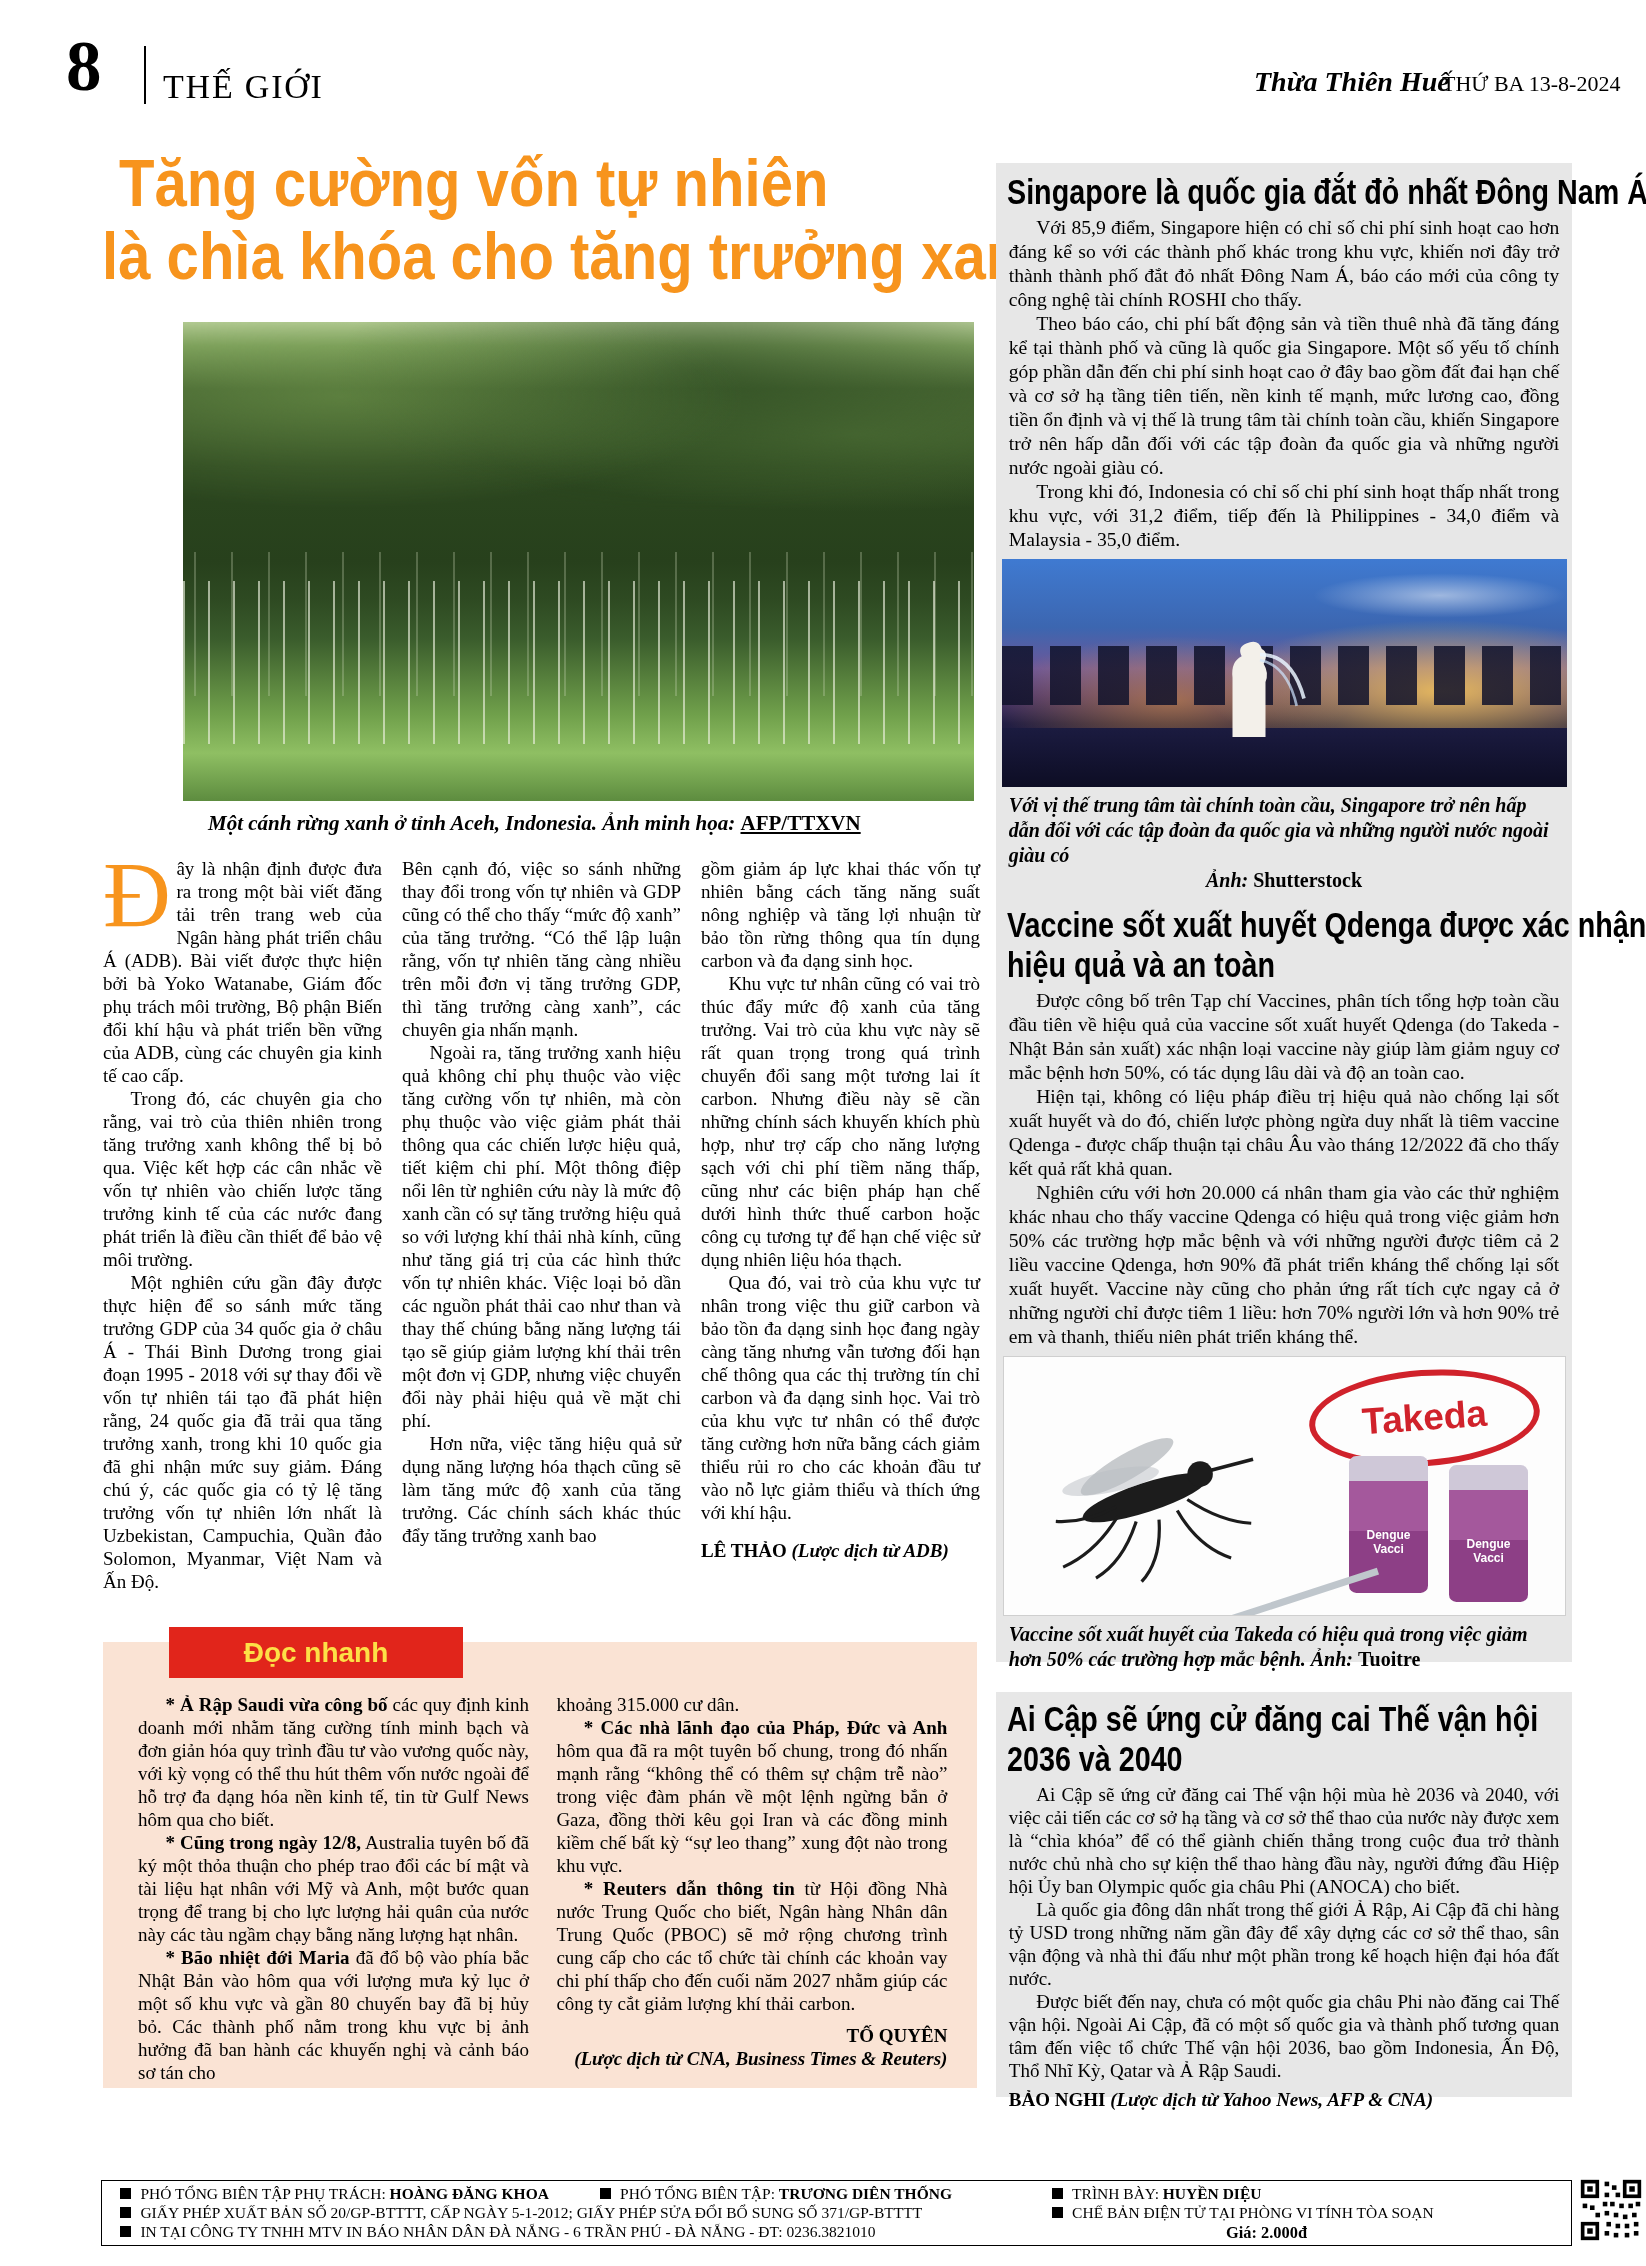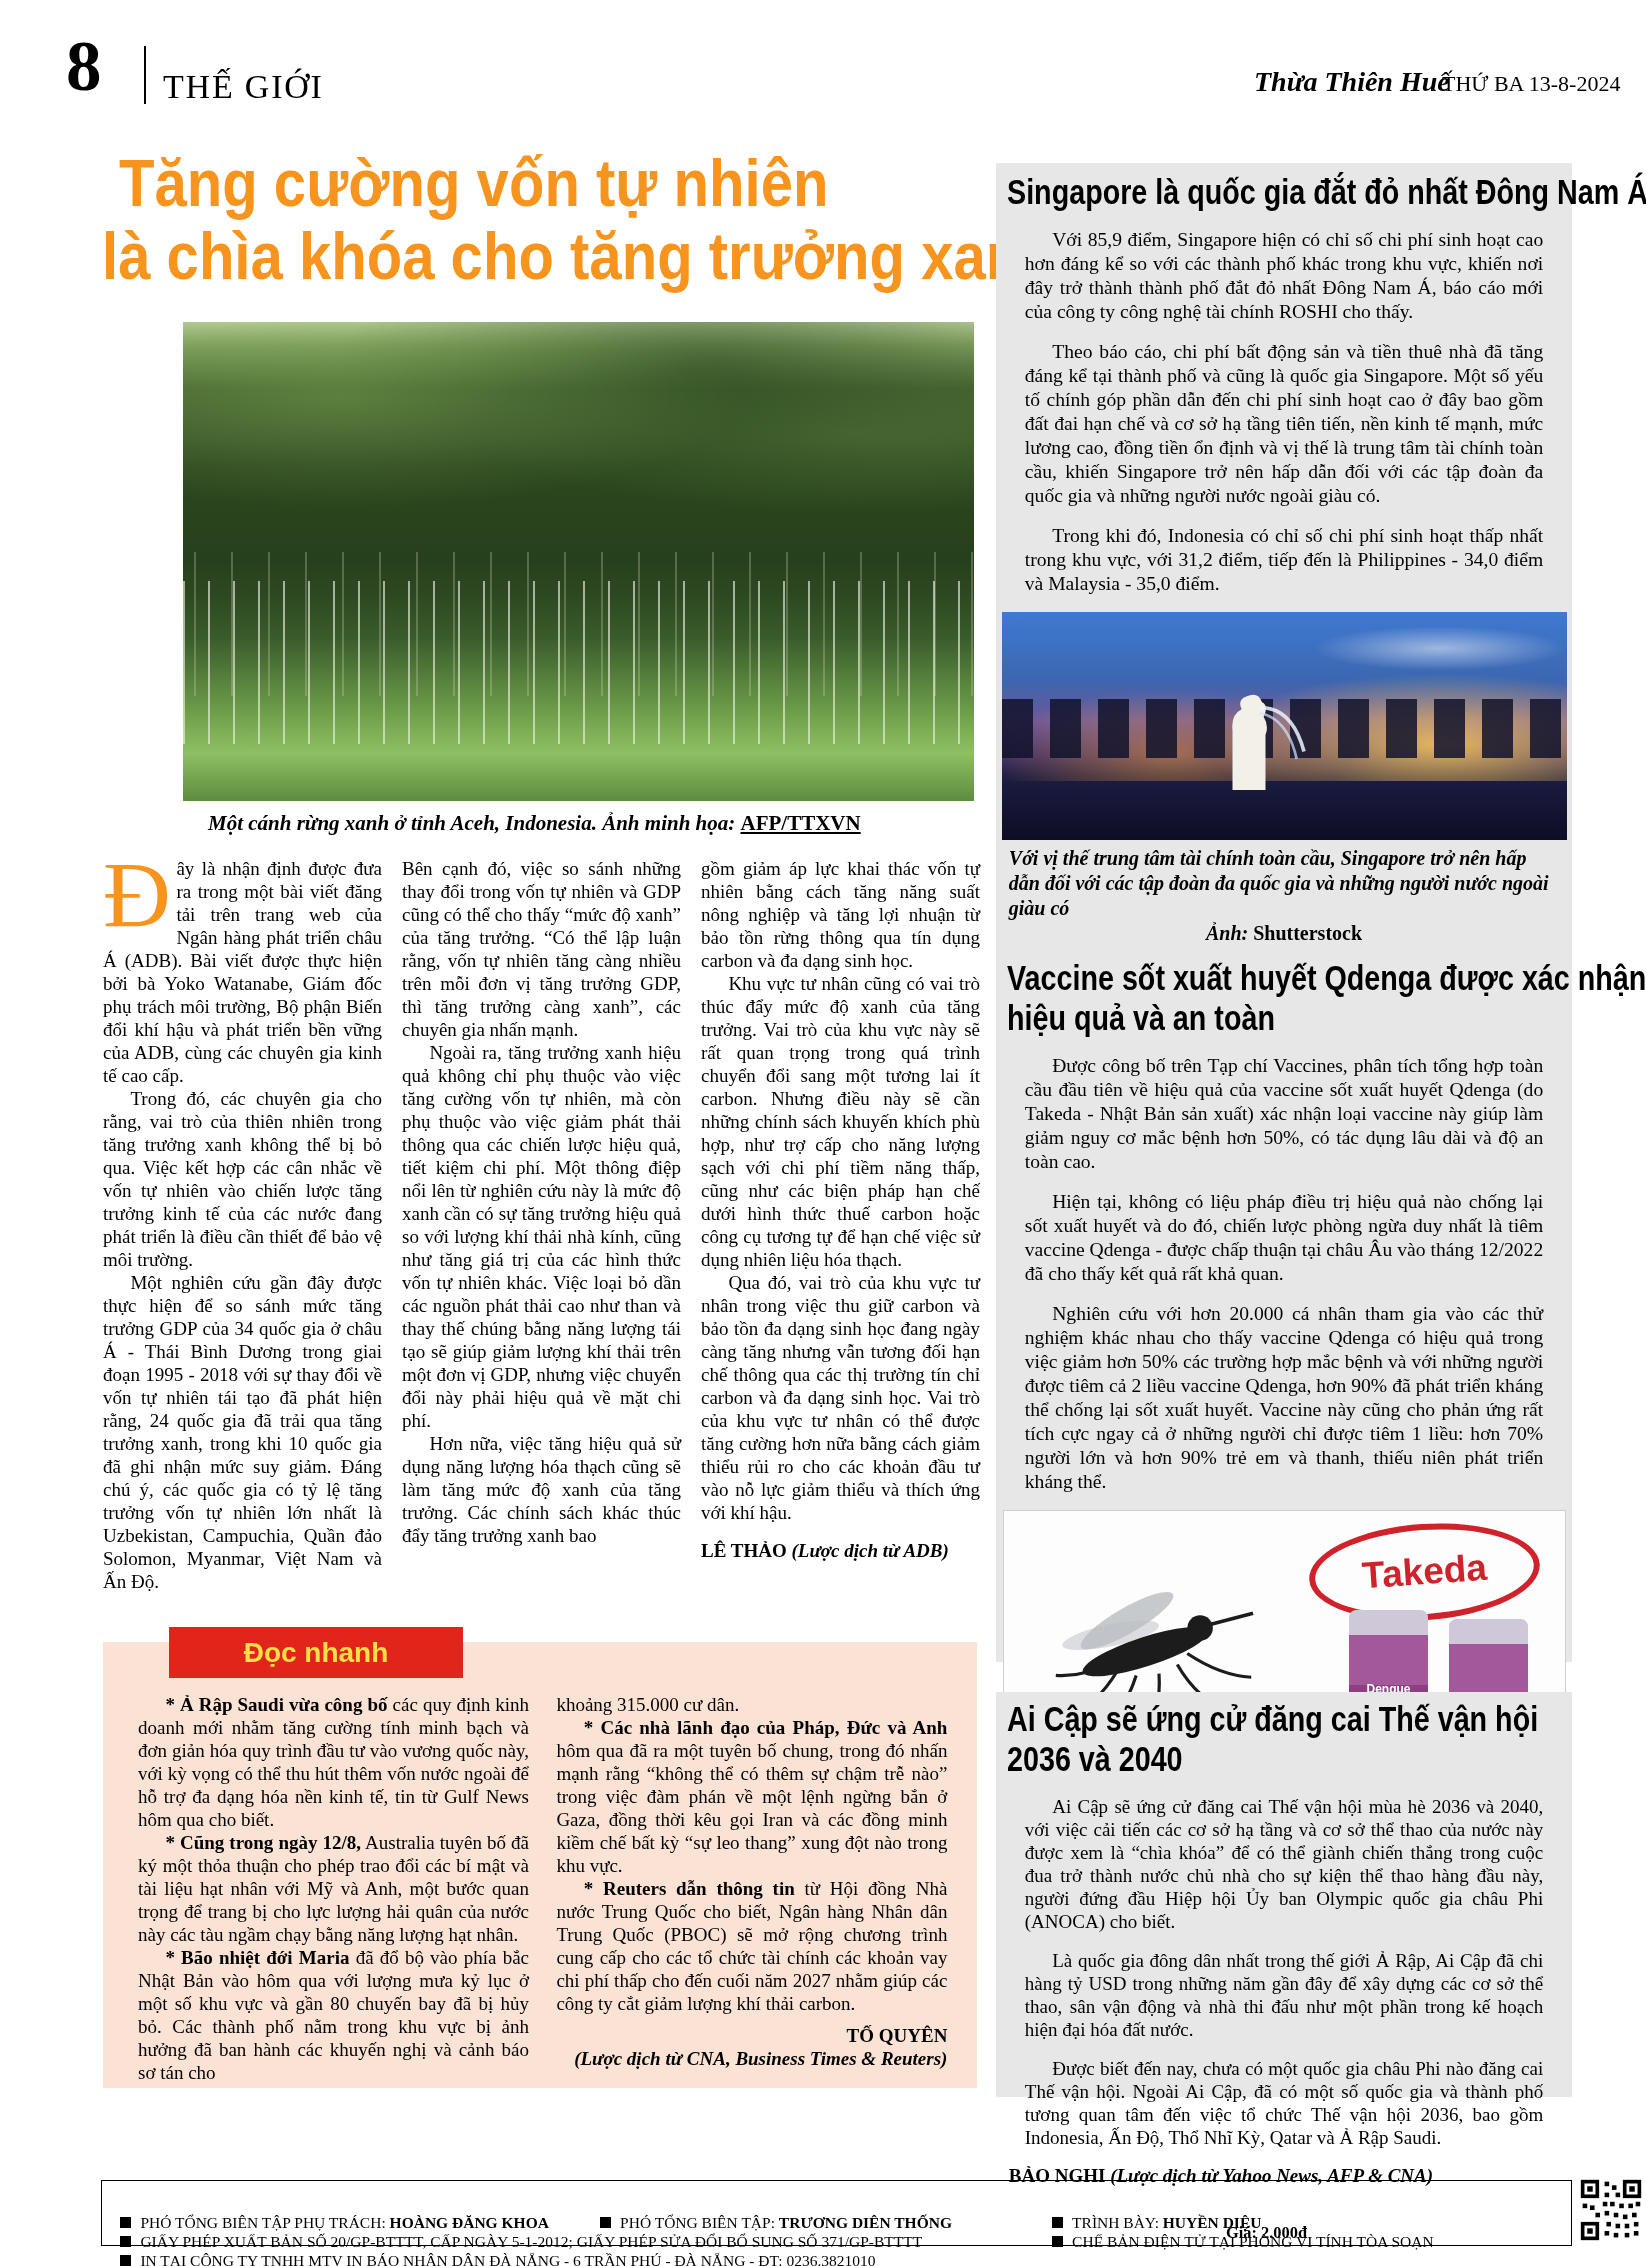--- a/index.html
+++ b/index.html
@@ -58,21 +58,21 @@
   .qn-byline .bcredit{font-weight:bold;font-style:italic;}
 
   
   .panel{position:absolute;left:996px;width:576px;background:#E7E7E7;}
   .panel1{top:163px;height:1499px;}
   .panel2{top:1692px;height:405px;}
   .ctitle{white-space:nowrap;display:inline-block;transform:scaleX(.82);transform-origin:0 50%;
           font-family:"Liberation Sans",sans-serif;font-weight:bold;font-size:35px;line-height:40px;}
   .ptitle{margin:9.1px 11px 3.7px;}
   .ptext{margin:0 12.8px;font-size:19.6px;line-height:24px;text-align:justify;}
-  .ptext p{margin:16px;text-indent:27.4px;}
+  .ptext p{margin:0;text-indent:27.4px;}
   .pcaption{margin:5.5px 12.8px;font-size:20px;font-weight:bold;font-style:italic;line-height:25px;}
   .pcaption .credit-val{font-style:normal;}
   .cap-credit-line{text-align:center;}
 
   .sg-photo{position:relative;margin:7.3px 5.5px 1.8px;width:565px;height:228px;overflow:hidden;
      background:radial-gradient(ellipse at 78% 58%,rgba(255,205,90,.85),transparent 38%),
                 radial-gradient(ellipse at 30% 62%,rgba(255,170,60,.5),transparent 32%),
                 linear-gradient(180deg,#3f7ad1 0%,#3c66b0 30%,#6d5798 48%,#4b3670 60%,#221e44 72%,#141230 100%);}
   .sg-sky-cloud{position:absolute;left:55%;top:6%;width:45%;height:20%;
      background:radial-gradient(ellipse,rgba(255,255,255,.5),transparent 70%);}
@@ -94,21 +94,21 @@
         font-family:"Liberation Sans",sans-serif;font-weight:bold;font-size:12px;text-align:center;}
   .vial1{right:137px;top:99px;}
   .vial2{right:37px;top:108px;}
   .syringe{position:absolute;right:183px;bottom:14.6px;width:164px;height:7.3px;background:#bfc6cc;
            transform:rotate(-18deg);}
   .syringe:after{content:"";position:absolute;left:-44px;top:2.7px;width:46px;height:1.8px;background:#8a9097;}
 
   
   .footer{position:absolute;left:101px;top:2180px;width:1469px;height:64px;border:1.8px solid #000;
           font-size:15.5px;}
-  .frow{position:absolute;white-space:nowrap;margin-top:29px;}
+  .frow{position:absolute;white-space:nowrap;}
   .fv{font-weight:bold;}
   .fb{display:inline-block;width:11px;height:11px;background:#000;margin-right:9.1px;}
   .price{position:absolute;left:1124px;top:42px;font-weight:bold;font-size:16.4px;}
   .qr{position:absolute;left:1579px;top:2178px;}
 </style>
 </head>
 <body>
 
 <div class="page">
 

